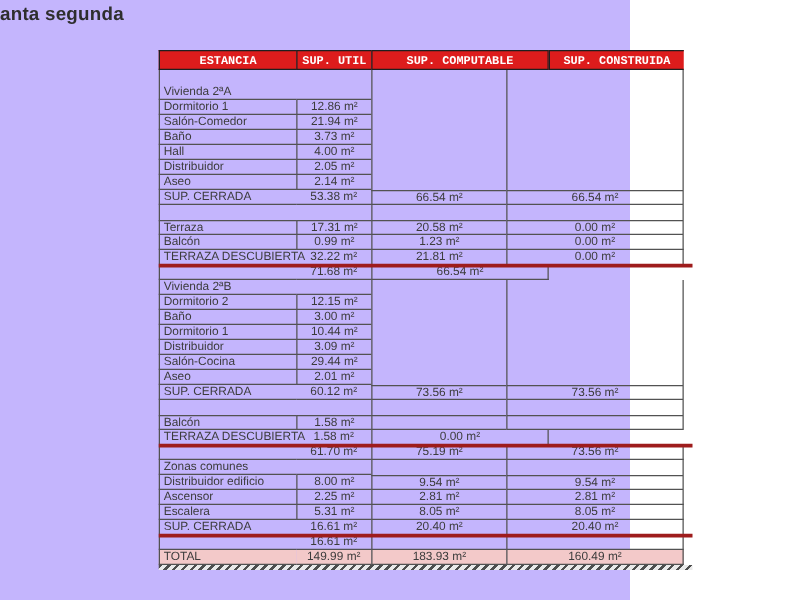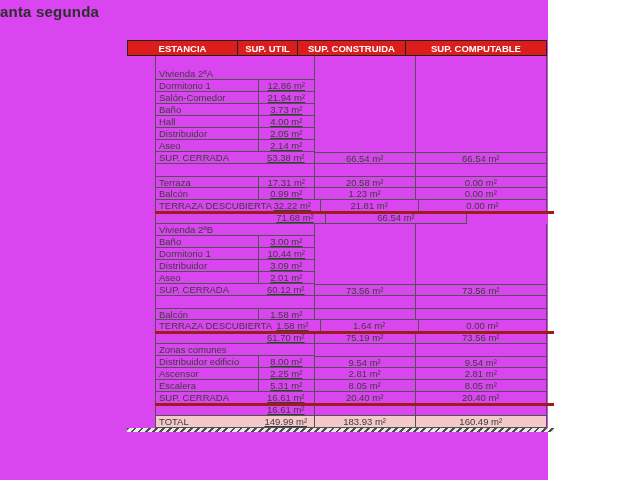--- a/index.html
+++ b/index.html
@@ -7,47 +7,47 @@
     --accent_dark_red:#9e1c1c;
     --total_pink:#f3c9c9;
     --grid_line:#525252;
     --text:#3c3c3c;
   }
   html,body{margin:0;padding:0;}
   body{
     width:640px;height:480px;background:#ffffff;overflow:hidden;
     font-family:"Liberation Sans", sans-serif;
   }
-  .canvas{position:relative;width:548px;height:480px;background:#d946ef;}
+  .canvas{position:relative;width:504px;height:480px;background:#c4b5fd;}
   .page-title{
     position:absolute;left:0px;top:3px;
     font-size:15px;font-weight:bold;color:#2e2e2e;letter-spacing:.2px;
   }
   .area-table{position:absolute;left:127px;top:40px;width:420px;}
 
   
-  .thead{display:flex;height:16px;}
+  .thead{display:flex;height:16px;font-family:Liberation Mono, monospace;}
   .hc{
     box-sizing:border-box;height:16px;
     background:var(--header_red,#dd1c1c);color:#fff;
     font-size:9.5px;font-weight:bold;line-height:15px;text-align:center;
     border-top:1px solid #1f1f1f;border-bottom:1px solid #1f1f1f;border-left:1px solid #1f1f1f;
     white-space:nowrap;overflow:hidden;
   }
   .hc1{width:110px}.hc2{width:60px}.hc3{width:108px}.hc4{width:142px;border-right:1px solid #1f1f1f;}
 
   
-  .row{display:flex;height:12px;position:relative;margin-left:28px;}
+  .row{display:flex;height:12px;position:relative;}
   .c{
     box-sizing:border-box;height:12px;
     font-size:9.5px;line-height:11px;color:var(--text,#3c3c3c);
     white-space:nowrap;overflow:visible;
   }
   .c1{width:110px;text-align:left;padding-left:3px;border-left:1px solid var(--grid_line);}
-  .c2{width:60px;text-align:center;text-decoration:underline;}
+  .c2{width:60px;text-align:center;}
   .c3{width:108px;text-align:center;border-left:1px solid var(--grid_line);}
   .c4{width:142px;text-align:center;border-left:1px solid var(--grid_line);border-right:1px solid var(--grid_line);}
 
   
   .section .c1,.section .c2,
   .detail .c1,.detail .c2,
   .detail3 .c1,.detail3 .c2,
   .detail3first .c1,.detail3first .c2,
   .detail3top34 .c1,.detail3top34 .c2,
   .supcerrada .c1,.supcerrada .c2,
@@ -88,22 +88,22 @@
 </head>
 <body>
 
 <div class="canvas">
   <div class="page-title">anta segunda</div>
 
   <div class="area-table">
     <div class="thead">
         <div class="hc hc1">ESTANCIA</div>
         <div class="hc hc2">SUP. UTIL</div>
+        <div class="hc hc4">SUP. COMPUTABLE</div>
         <div class="hc hc3">SUP. CONSTRUIDA</div>
-        <div class="hc hc4">SUP. COMPUTABLE</div>
       </div>
     <div>
         <div class="row blank">
           <div class="c c1"></div>
           <div class="c c2"></div>
           <div class="c c3"></div>
           <div class="c c4"></div>
         </div>
         <div class="row section">
           <div class="c c1">Vivienda 2ªA</div>
@@ -182,34 +182,46 @@
           <div class="c c2">71.68 m²</div>
           <div class="c c4">66.54 m²</div>
         </div>
         <div class="row section">
           <div class="c c1">Vivienda 2ªB</div>
           <div class="c c2"></div>
           <div class="c c3"></div>
           <div class="c c4"></div>
         </div>
         <div class="row detail">
+          <div class="c c1">Dormitorio 2</div>
+          <div class="c c2">12.15 m²</div>
+          <div class="c c3"></div>
+          <div class="c c4"></div>
+        </div>
+        <div class="row detail">
           <div class="c c1">Baño</div>
           <div class="c c2">3.00 m²</div>
           <div class="c c3"></div>
           <div class="c c4"></div>
         </div>
         <div class="row detail">
           <div class="c c1">Dormitorio 1</div>
           <div class="c c2">10.44 m²</div>
           <div class="c c3"></div>
           <div class="c c4"></div>
         </div>
         <div class="row detail">
           <div class="c c1">Distribuidor</div>
           <div class="c c2">3.09 m²</div>
+          <div class="c c3"></div>
+          <div class="c c4"></div>
+        </div>
+        <div class="row detail">
+          <div class="c c1">Salón-Cocina</div>
+          <div class="c c2">29.44 m²</div>
           <div class="c c3"></div>
           <div class="c c4"></div>
         </div>
         <div class="row detail">
           <div class="c c1">Aseo</div>
           <div class="c c2">2.01 m²</div>
           <div class="c c3"></div>
           <div class="c c4"></div>
         </div>
         <div class="row supcerrada">
@@ -226,21 +238,20 @@
         </div>
         <div class="row detail3first">
           <div class="c c1">Balcón</div>
           <div class="c c2">1.58 m²</div>
           <div class="c c3"></div>
           <div class="c c4"></div>
         </div>
         <div class="row redline">
           <div class="c c1">TERRAZA DESCUBIERTA</div>
           <div class="c c2">1.58 m²</div>
-          <div class="c c3">1.64 m²</div>
           <div class="c c4">0.00 m²</div>
         </div>
         <div class="row subtotal">
           <div class="c c1"></div>
           <div class="c c2">61.70 m²</div>
           <div class="c c3">75.19 m²</div>
           <div class="c c4">73.56 m²</div>
         </div>
         <div class="row section">
           <div class="c c1">Zonas comunes</div>

